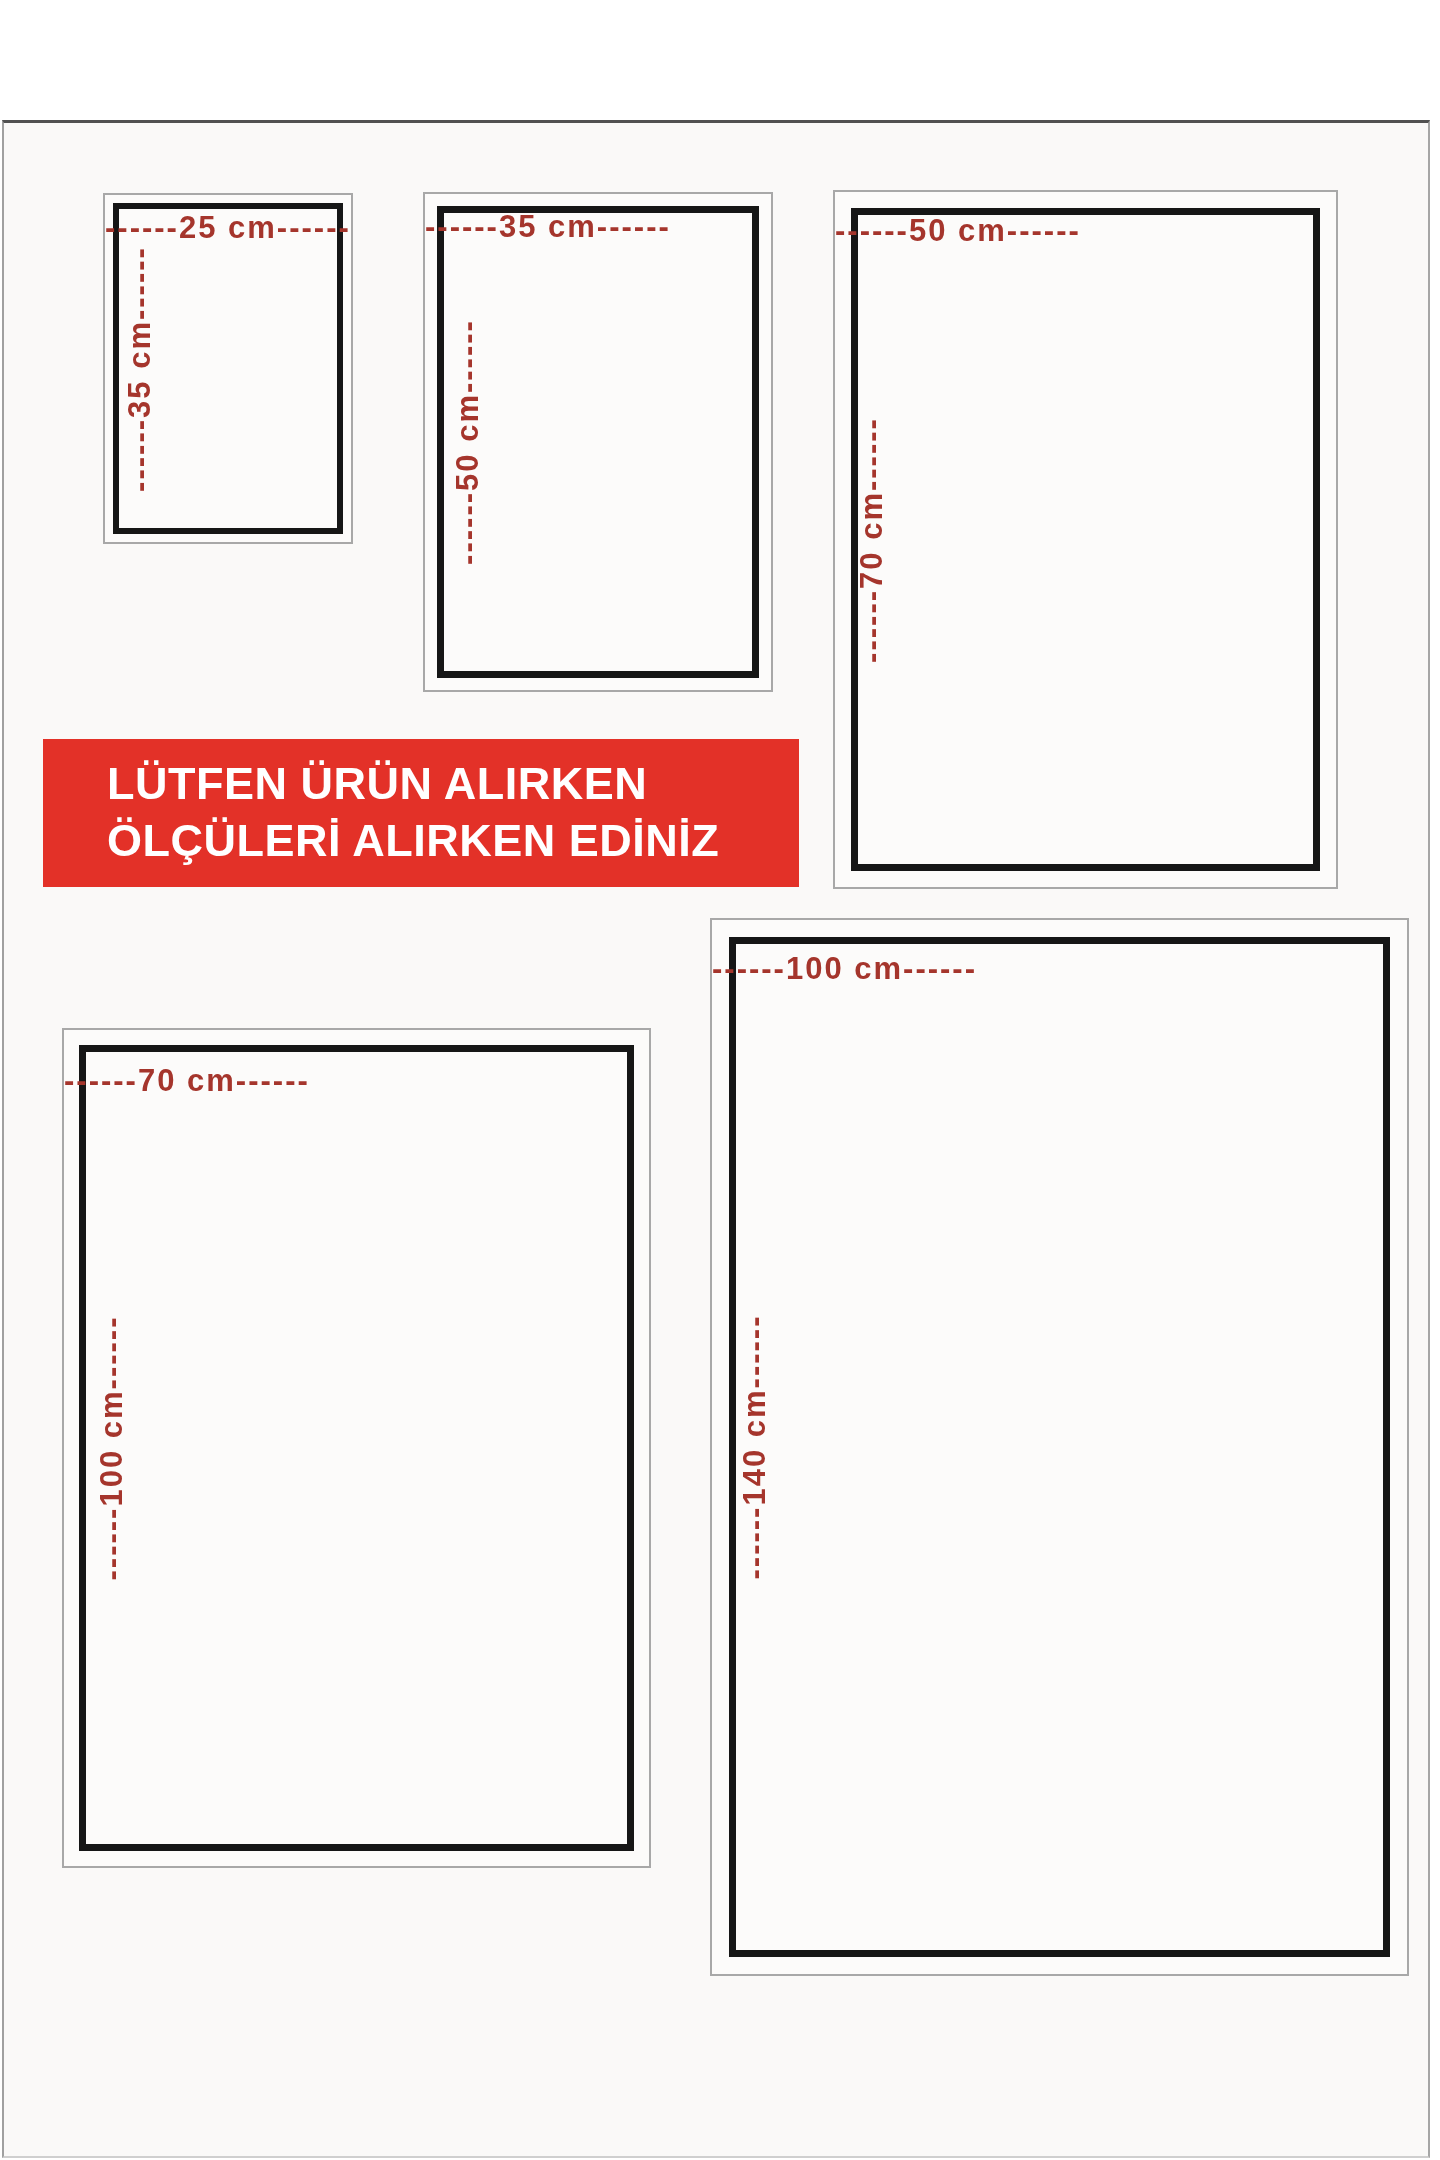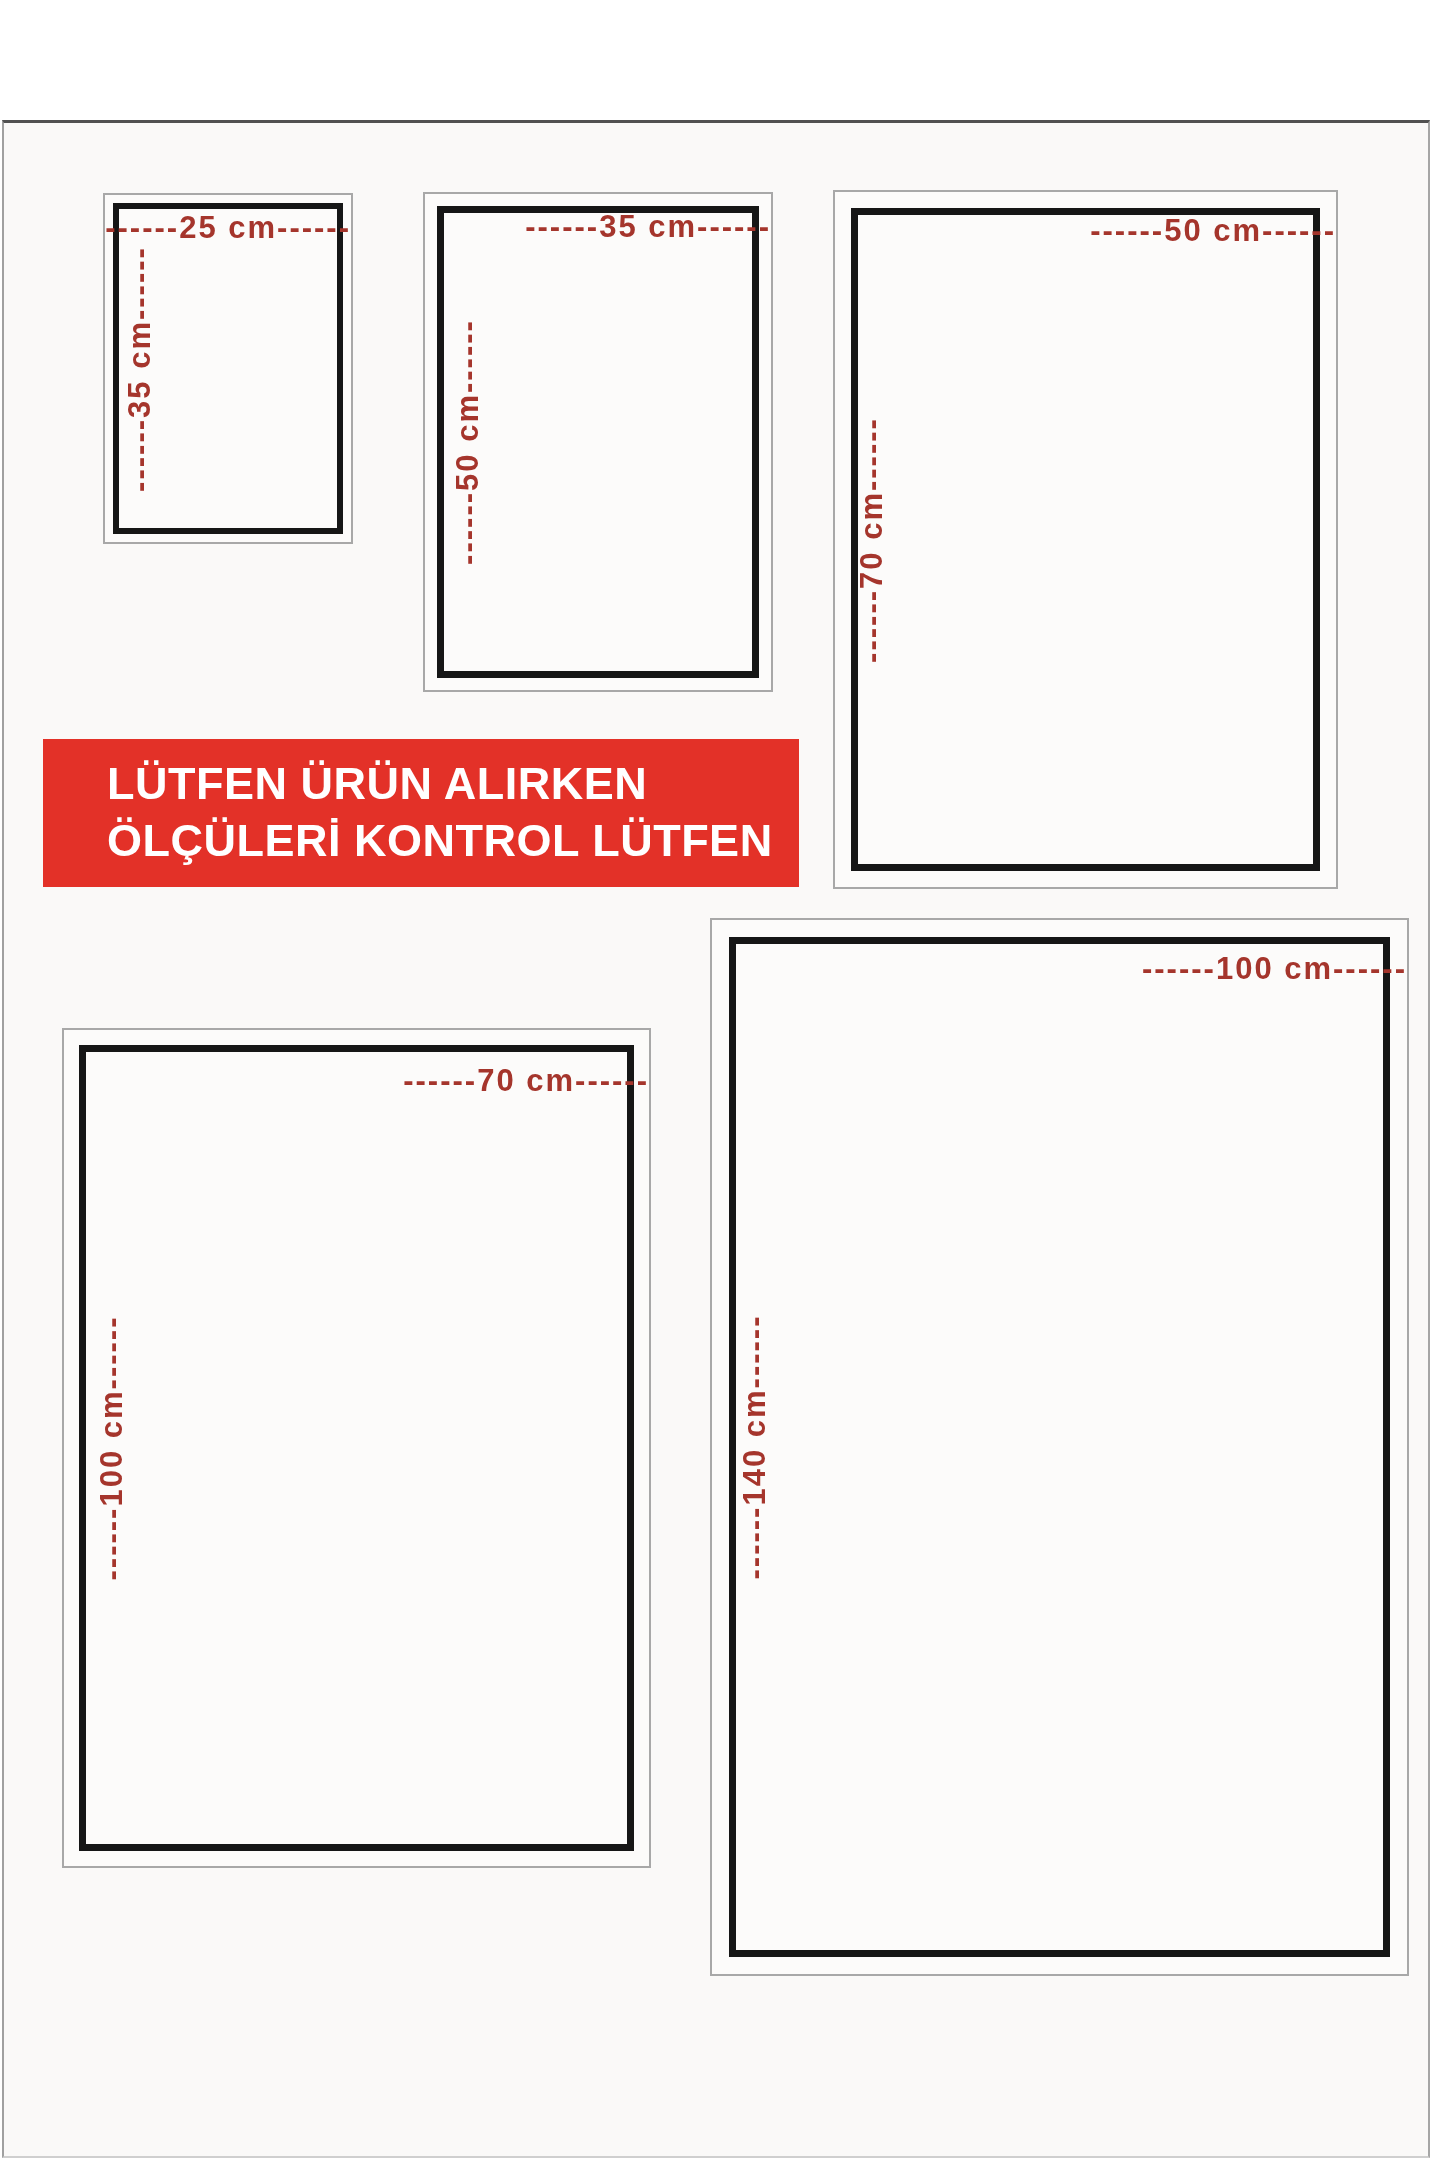--- a/index.html
+++ b/index.html
@@ -29,21 +29,21 @@
     background: #fcfbfa;
   }
   .inner {
     position: absolute;
     border: 7px solid #161616;
   }
   .b1 .inner { border-width: 6px; }
   .h-label {
     position: absolute;
     left: 0; right: 0;
-    text-align: right;
+    text-align: left;
     color: #a5352c;
     font-size: 31px;
     font-weight: bold;
     letter-spacing: 2px;
     white-space: nowrap;
   }
   .v-label {
     position: absolute;
     top: 50%;
     transform: translate(-50%, -50%) rotate(-90deg);
@@ -125,16 +125,16 @@
   </div>
 
   <div class="box b5">
     <div class="inner"></div>
     <div class="h-label">------100 cm------</div>
     <div class="v-label">------140 cm------</div>
   </div>
 
   <div class="banner">
     <div>LÜTFEN ÜRÜN ALIRKEN</div>
-    <div>ÖLÇÜLERİ KONTROL LÜTFEN</div>
+    <div>ÖLÇÜLERİ ALIRKEN EDİNİZ</div>
   </div>
 
 </div>
 
 </body></html>

